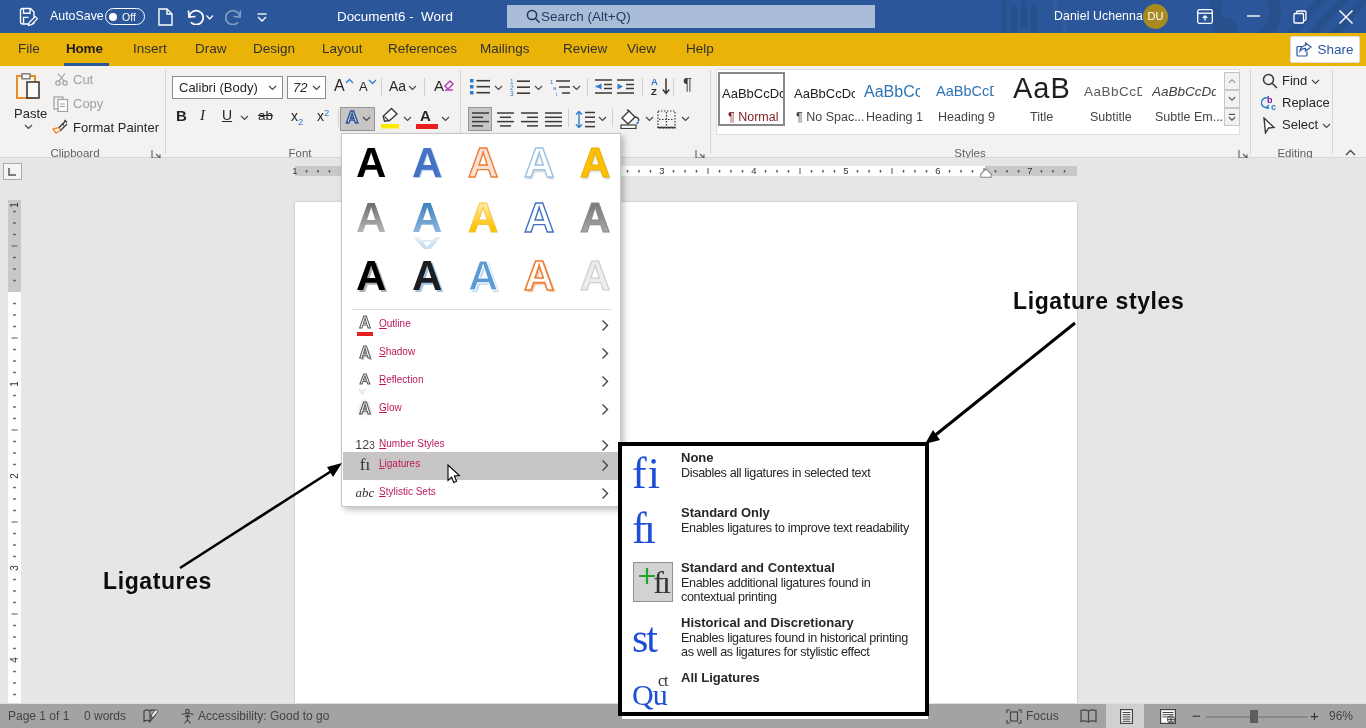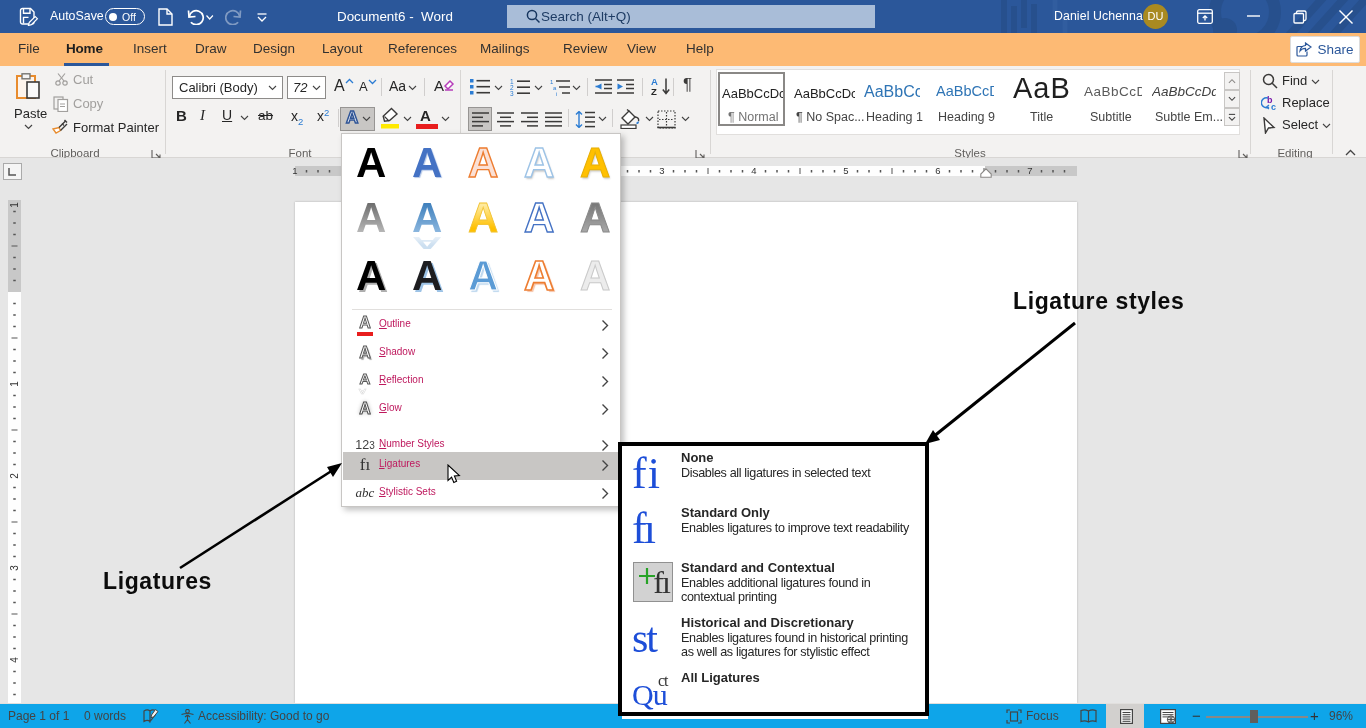--- a/index.html
+++ b/index.html
@@ -10,21 +10,21 @@
   
   #titlebar { position:absolute; left:0; top:0; width:1366px; height:33px; background:#2b579a; color:#fff; overflow:hidden; }
   #titlebar .deco { position:absolute; top:0; height:33px; }
   #doctitle { position:absolute; left:337px; top:0; width:120px; height:33px; line-height:33px; font-size:13.4px; color:#fff; white-space:nowrap; }
   #searchbox { position:absolute; left:507px; top:5px; width:368px; height:23px; background:#a9bdd8; display:flex; align-items:center; }
   #searchbox .stext { color:#1e3c64; font-size:13.5px; }
   #username { position:absolute; left:1054px; top:0; height:33px; line-height:33px; font-size:12.3px; letter-spacing:0.1px; }
   #avatar { position:absolute; left:1143px; top:4px; width:25px; height:25px; border-radius:50%; background:#a98a21; color:#fff; font-size:11px; text-align:center; line-height:25px; }
 
   
-  #tabrow { position:absolute; left:0; top:33px; width:1366px; height:33px; background:#fdba74; }
+  #tabrow { position:absolute; left:0; top:33px; width:1366px; height:33px; background:#eab308; }
   .tab { position:absolute; top:0; height:33px; line-height:32px; font-size:13.5px; color:#323130; }
   #hometab-underline { position:absolute; left:64px; top:30px; width:45px; height:3px; background:#2b579a; }
   #sharebtn { position:absolute; left:1290px; top:3px; width:70px; height:27px; background:#fff; border:1px solid #dcdcdc; border-radius:2px; color:#2b579a; font-size:13.5px; display:flex; align-items:center; justify-content:center; gap:5px; }
 
   
   #ribbon { position:absolute; left:0; top:66px; width:1366px; height:92px; background:#f3f2f1; border-bottom:1px solid #d8d6d4; }
   .gsep { position:absolute; top:4px; height:84px; width:1px; background:#d8d6d4; }
   .glabel { position:absolute; top:81px; font-size:11.5px; color:#605e5c; text-align:center; }
   .launcher { position:absolute; top:83px; width:10px; height:10px; }
   .rbtn-txt { font-size:13px; color:#262626; }
@@ -35,21 +35,21 @@
   #tabsel { position:absolute; left:3px; top:5px; width:19px; height:17px; background:#f5f5f5; border:1px solid #aaa; }
   #hruler { position:absolute; left:295px; top:8px; width:782px; height:10px; background:#c8c8c8; font-size:9px; color:#444; }
   #hruler .white { position:absolute; left:92px; top:0; width:598px; height:10px; background:#fefefe; }
 
   
   #docarea { position:absolute; left:0; top:182px; width:1366px; height:521px; background:#e6e6e6; }
   #page { position:absolute; left:295px; top:20px; width:782px; height:501px; background:#fff; box-shadow:0 0 2px rgba(0,0,0,.25); }
   #vruler { position:absolute; left:8px; top:18px; width:13px; height:503px; background:#c8c8c8; }
 
   
-  #statusbar { position:absolute; left:0; top:703px; width:1366px; height:25px; background:#0ea5e9; border-top:1px solid #e1dfdd; font-size:12px; color:#444; }
+  #statusbar { position:absolute; left:0; top:703px; width:1366px; height:25px; background:#a3a3a3; border-top:1px solid #e1dfdd; font-size:12px; color:#444; }
   #statusbar .sitem { position:absolute; top:0; height:25px; line-height:24px; white-space:nowrap; }
 
   
   #ddmenu { position:absolute; left:341px; top:133px; width:280px; height:374px; background:#fff; border:1px solid #c8c6c4; box-shadow:3px 3px 6px rgba(0,0,0,.25); z-index:10; }
   .gA { position:absolute; font-weight:bold; font-size:42px; line-height:1; }
   .mitem { position:absolute; left:1px; width:276px; height:28px; }
   .mlabel { position:absolute; left:36px; top:6px; font-size:10px; color:#be185d; }
   .mlabel u { text-decoration-thickness:1px; }
   .marrow { position:absolute; right:10px; top:7px; }
   .micon { position:absolute; left:11px; top:0; width:22px; height:28px; text-align:center; }
@@ -430,21 +430,21 @@
   <svg class="abs" style="left:681px; top:50px;" width="9" height="6" viewBox="0 0 9 6">
       <path d="M1 1 l3.5 3.5 L8 1" fill="none" stroke="#444" stroke-width="1.1"></path>
     </svg>
   <svg class="launcher" style="left:695px;" width="10" height="10" viewBox="0 0 10 10">
       <path d="M1 1 v8 h8 M5 5 l4 4 M9 5.5 v3.5 h-3.5" fill="none" stroke="#605e5c" stroke-width="1.1"></path>
     </svg>
 
   <div class="abs" style="left:716px; top:3px; width:524px; height:66px; background:#fff; border:1px solid #e1dfdd;"></div>
   <div class="abs" style="left:718px; top:6px; width:67px; height:54px; border:2px solid #8a8886; background:#fff;"></div>
   <div class="abs" style="left:722px; top:20px; font-size:13px; color:#222; width:61px; overflow:hidden; white-space:nowrap;">AaBbCcDc</div>
-  <div class="abs" style="left:728px; top:44px; font-size:12.5px; color:#737373;">¶ Normal</div>
+  <div class="abs" style="left:728px; top:44px; font-size:12.5px; color:#7f1d1d;">¶ Normal</div>
   <div class="abs" style="left:794px; top:20px; font-size:13px; color:#222; width:61px; overflow:hidden; white-space:nowrap;">AaBbCcDc</div>
   <div class="abs" style="left:796px; top:44px; font-size:12.5px; color:#444;">¶ No Spac...</div>
   <div class="abs" style="left:864px; top:17px; font-size:16px; color:#2e74b5; width:56px; overflow:hidden; white-space:nowrap;">AaBbCcD</div>
   <div class="abs" style="left:866px; top:44px; font-size:12.5px; color:#444;">Heading 1</div>
   <div class="abs" style="left:936px; top:17px; font-size:14.5px; color:#2e74b5; width:58px; overflow:hidden; white-space:nowrap;">AaBbCcD</div>
   <div class="abs" style="left:938px; top:44px; font-size:12.5px; color:#444;">Heading 9</div>
   <div class="abs" style="left:1013px; top:6px; font-size:29px; color:#1f1f1f; font-weight:400; letter-spacing:1px;">AaB</div>
   <div class="abs" style="left:1030px; top:44px; font-size:12.5px; color:#444;">Title</div>
   <div class="abs" style="left:1084px; top:18px; font-size:13.5px; color:#5a5a5a; letter-spacing:0.5px; width:58px; overflow:hidden; white-space:nowrap;">AaBbCcD</div>
   <div class="abs" style="left:1090px; top:44px; font-size:12.5px; color:#444;">Subtitle</div>

